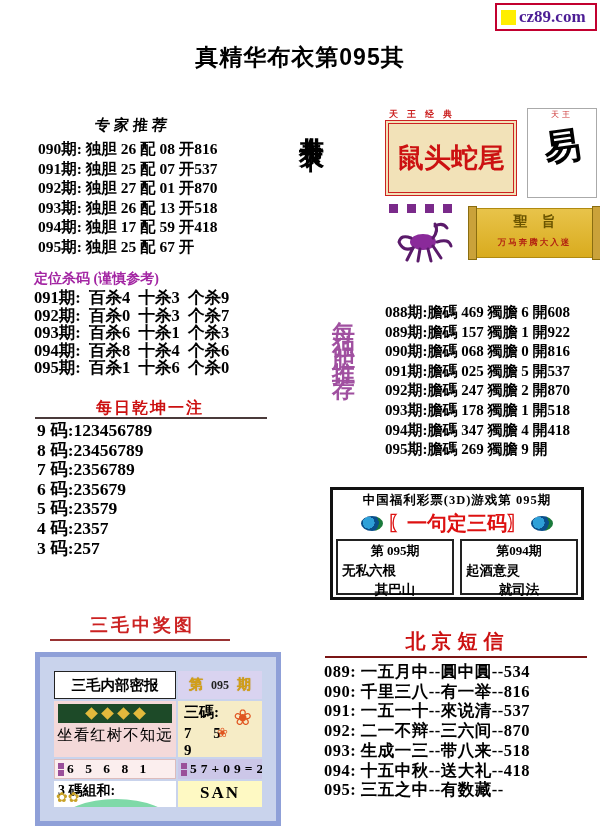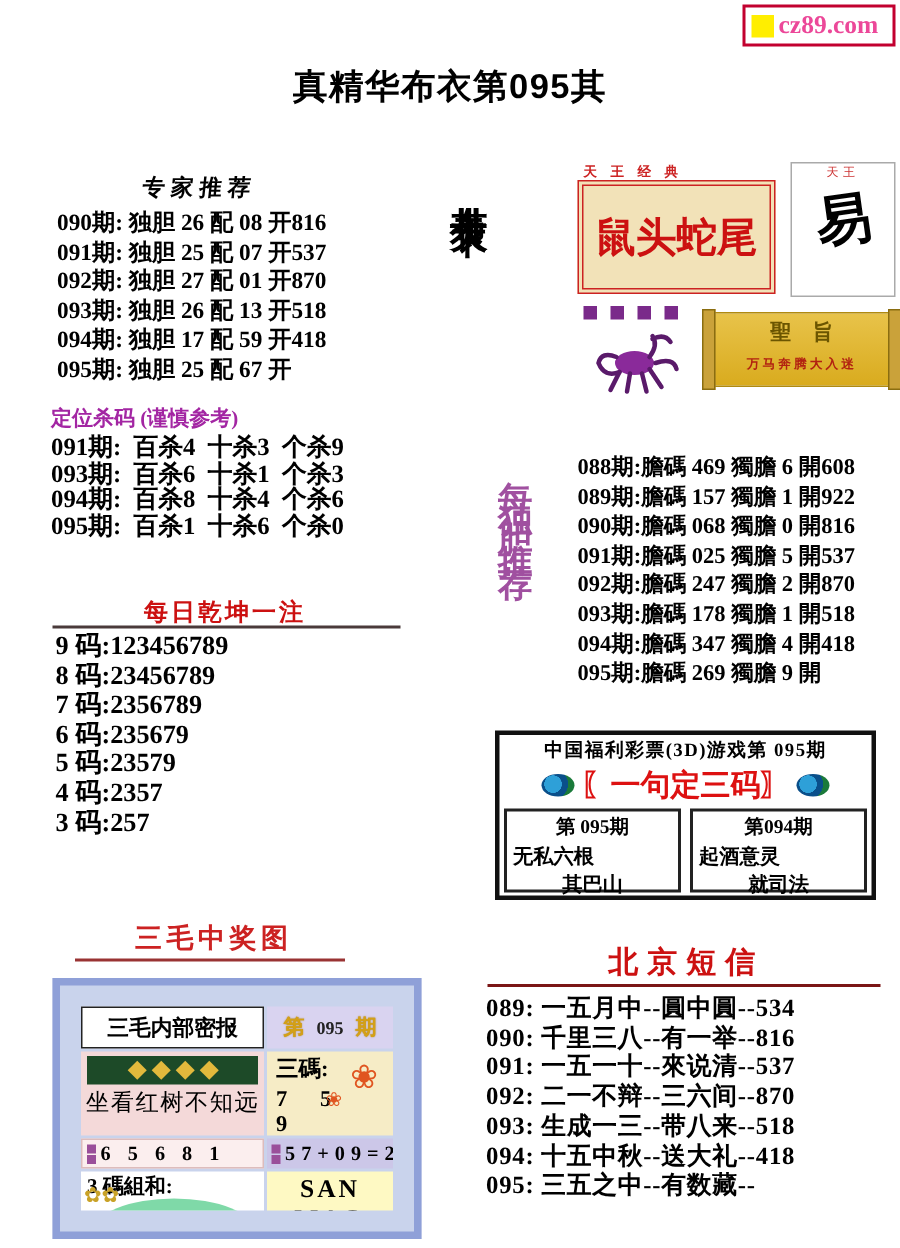--- a/index.html
+++ b/index.html
@@ -5,21 +5,21 @@
   * { margin:0; padding:0; box-sizing:border-box; }
   html,body { width:600px; height:832px; background:#ffffff; overflow:hidden;
     font-family:"Liberation Serif", serif; color:#000; }
   .abs { position:absolute; }
   #page { position:relative; width:600px; height:832px; background:#fff; }
 
   
   #logo-box { top:3px; right:3px; width:102px; height:28px; border:2px solid #c2002f;
     background:#fff; display:flex; align-items:center; padding:0 4px; gap:3px; }
   #logo-square { width:15px; height:15px; background:#ffee00; }
-  #logo-text { color:#ec4899; font-size:17px; font-weight:bold; }
+  #logo-text { color:#4c1d95; font-size:17px; font-weight:bold; }
 
   
   #main-title { top:42px; left:0; width:600px; text-align:center; font-size:23px;
     font-weight:bold; letter-spacing:1px; font-family:"Liberation Sans", sans-serif; }
 
   
   #expert-header { top:116px; left:95px; font-size:15px; font-weight:bold;
     letter-spacing:4px; transform:skewX(-6deg); }
   .rowlist .row { white-space:pre; font-weight:600; }
   #expert-rows { top:139px; left:38px; font-size:15.5px; line-height:19.5px; }
@@ -143,20 +143,21 @@
     <div class="row">091期: 独胆 25 配 07 开537</div>
     <div class="row">092期: 独胆 27 配 01 开870</div>
     <div class="row">093期: 独胆 26 配 13 开518</div>
     <div class="row">094期: 独胆 17 配 59 开418</div>
     <div class="row">095期: 独胆 25 配 67 开</div>
   </div>
 
   <div class="abs" id="kill-header">定位杀码 (谨慎参考)</div>
   <div class="abs rowlist" id="kill-rows">
     <div class="row">091期:  百杀4  十杀3  个杀9</div>
+    <div class="row">092期:  百杀0  十杀3  个杀7</div>
     <div class="row">093期:  百杀6  十杀1  个杀3</div>
     <div class="row">094期:  百杀8  十杀4  个杀6</div>
     <div class="row">095期:  百杀1  十杀6  个杀0</div>
   </div>
 
   <div class="abs" id="daily-header">每日乾坤一注</div>
   <div class="abs" id="daily-underline"></div>
   <div class="abs rowlist" id="daily-rows">
     <div class="row">9 码:123456789</div>
     <div class="row">8 码:23456789</div>

